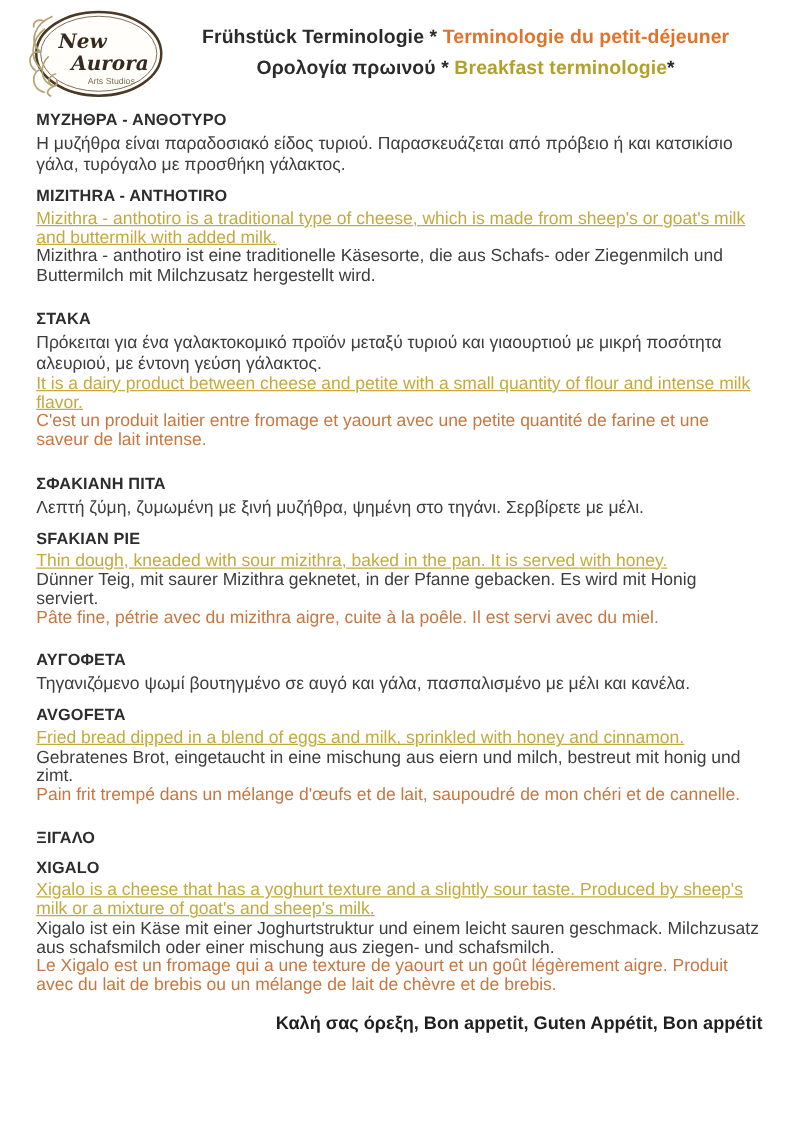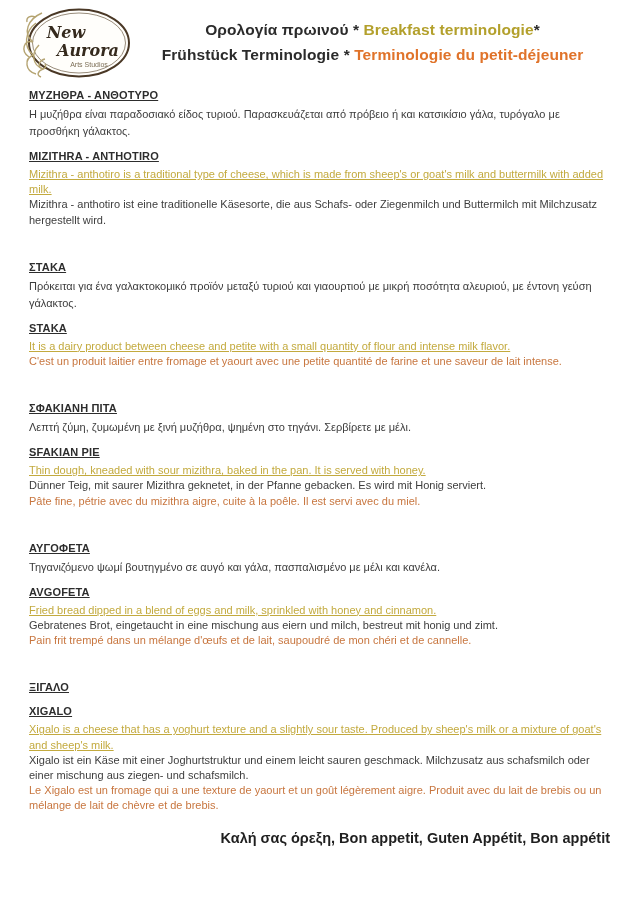--- a/index.html
+++ b/index.html
@@ -30,35 +30,34 @@
     font-size:15.5px;
     line-height:25px;
     margin-top:12px;
     color:#2b2b2b;
     letter-spacing:0.1px;
   }
   .title-gold   { color:var(--gold_title); }
   .title-orange { color:var(--orange_title); }
 
   .content { padding:0 29px; }
-  .section { margin-top:32px; }
+  .section { margin-top:19px; }
   .section.first { margin-top:5px; }
   .content h3 {
     margin:0 0 3px 0;
-    font-size:11px;
+    font-size:13px;
     line-height:15px;
     font-weight:700;
     color:var(--heading);
     letter-spacing:0.15px;
-    text-decoration:underline;
   }
   .content h3.latin { margin-top:9px; }
   .content p {
     margin:0;
-    font-size:11px;
+    font-size:14px;
     line-height:15.2px;
     color:var(--dark);
   }
   .content p.greek  { line-height:17px; }
   .content p.gold   { color:var(--gold_body);text-decoration:underline; }
   .content p.orange { color:var(--orange_body); }
 
   .footer {
     margin-top:14px;
     padding:0 27px 0 0;
@@ -85,39 +84,38 @@
           <path d="M27 40 C 19 48, 20 60, 31 64 C 26 66, 24 70, 29 72"></path>
           <path d="M33 54 c -5 1 -8 6 -4 9 c 3 2 6 -1 4 -4"></path>
           <path d="M23 12 c -4 -2 -9 0 -8 5"></path>
         </g>
         <text x="54" y="33" text-anchor="middle" font-family="DejaVu Serif, serif" font-style="italic" font-weight="700" font-size="16" fill="#352a1d">New</text>
         <text x="76" y="51" text-anchor="middle" font-family="DejaVu Serif, serif" font-style="italic" font-weight="700" font-size="16" fill="#352a1d">Aurora</text>
         <text x="77" y="62" text-anchor="middle" font-family="Liberation Sans, sans-serif" font-size="7" fill="#7d6f57">Arts Studios</text>
       </svg>
     </div>
     <div class="titles">
+      <div><span>Frühstück Terminologie * </span><span class="title-orange">Terminologie du petit-déjeuner</span></div>
       <div><span>Ορολογία πρωινού * </span><span class="title-gold">Breakfast terminologie</span><span>*</span></div>
-      <div><span>Frühstück Terminologie * </span><span class="title-orange">Terminologie du petit-déjeuner</span></div>
     </div>
   </div>
 
   <div class="content">
 
     <div class="section first">
       <h3>ΜΥΖΗΘΡΑ - ΑΝΘΟΤΥΡΟ</h3>
       <p class="greek">Η μυζήθρα είναι παραδοσιακό είδος τυριού. Παρασκευάζεται από πρόβειο ή και κατσικίσιο γάλα, τυρόγαλο με προσθήκη γάλακτος.</p>
       <h3 class="latin">MIZITHRA - ANTHOTIRO</h3>
       <p class="gold">Mizithra - anthotiro is a traditional type of cheese, which is made from sheep's or goat's milk and buttermilk with added milk.</p>
       <p>Mizithra - anthotiro ist eine traditionelle Käsesorte, die aus Schafs- oder Ziegenmilch und Buttermilch mit Milchzusatz hergestellt wird.</p>
     </div>
 
     <div class="section">
       <h3>ΣΤΑΚΑ</h3>
       <p class="greek">Πρόκειται για ένα γαλακτοκομικό προϊόν μεταξύ τυριού και γιαουρτιού με μικρή ποσότητα αλευριού,  με έντονη γεύση γάλακτος.</p>
-      <h3 class="latin">STAKA</h3>
       <p class="gold">It is a dairy product between cheese and petite with a small quantity of flour and intense milk flavor.</p>
       <p class="orange">C'est un produit laitier entre fromage et yaourt avec une petite quantité de farine et une saveur de lait intense.</p>
     </div>
 
     <div class="section">
       <h3>ΣΦΑΚΙΑΝΗ ΠΙΤΑ</h3>
       <p class="greek">Λεπτή ζύμη, ζυμωμένη με ξινή μυζήθρα, ψημένη στο τηγάνι. Σερβίρετε με μέλι.</p>
       <h3 class="latin">SFAKIAN PIE</h3>
       <p class="gold">Thin dough, kneaded with sour mizithra, baked in the pan. It is served with honey.</p>
       <p>Dünner Teig, mit saurer Mizithra geknetet, in der Pfanne gebacken. Es wird mit Honig serviert.</p>

